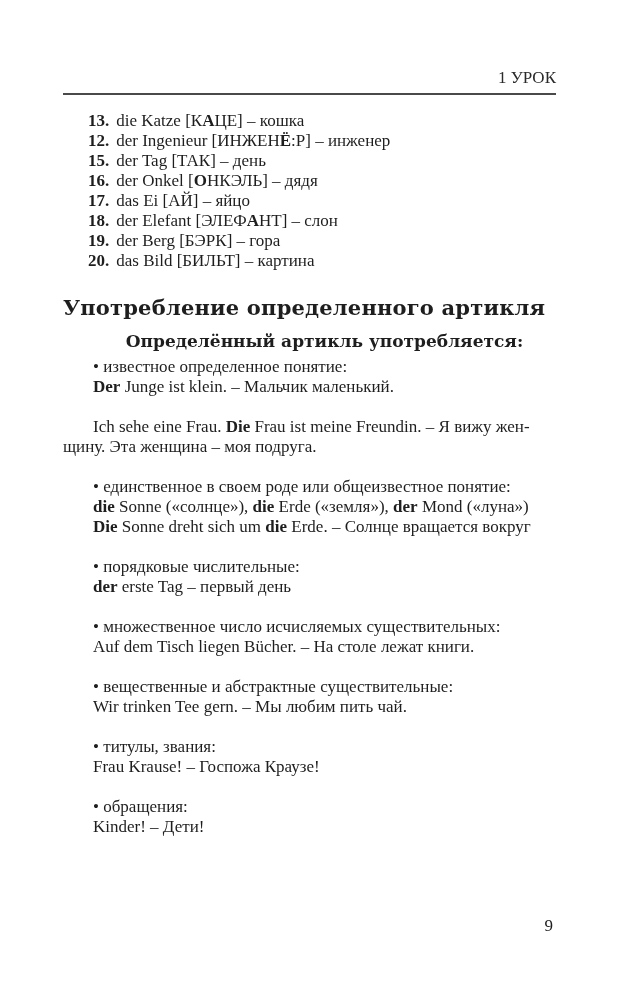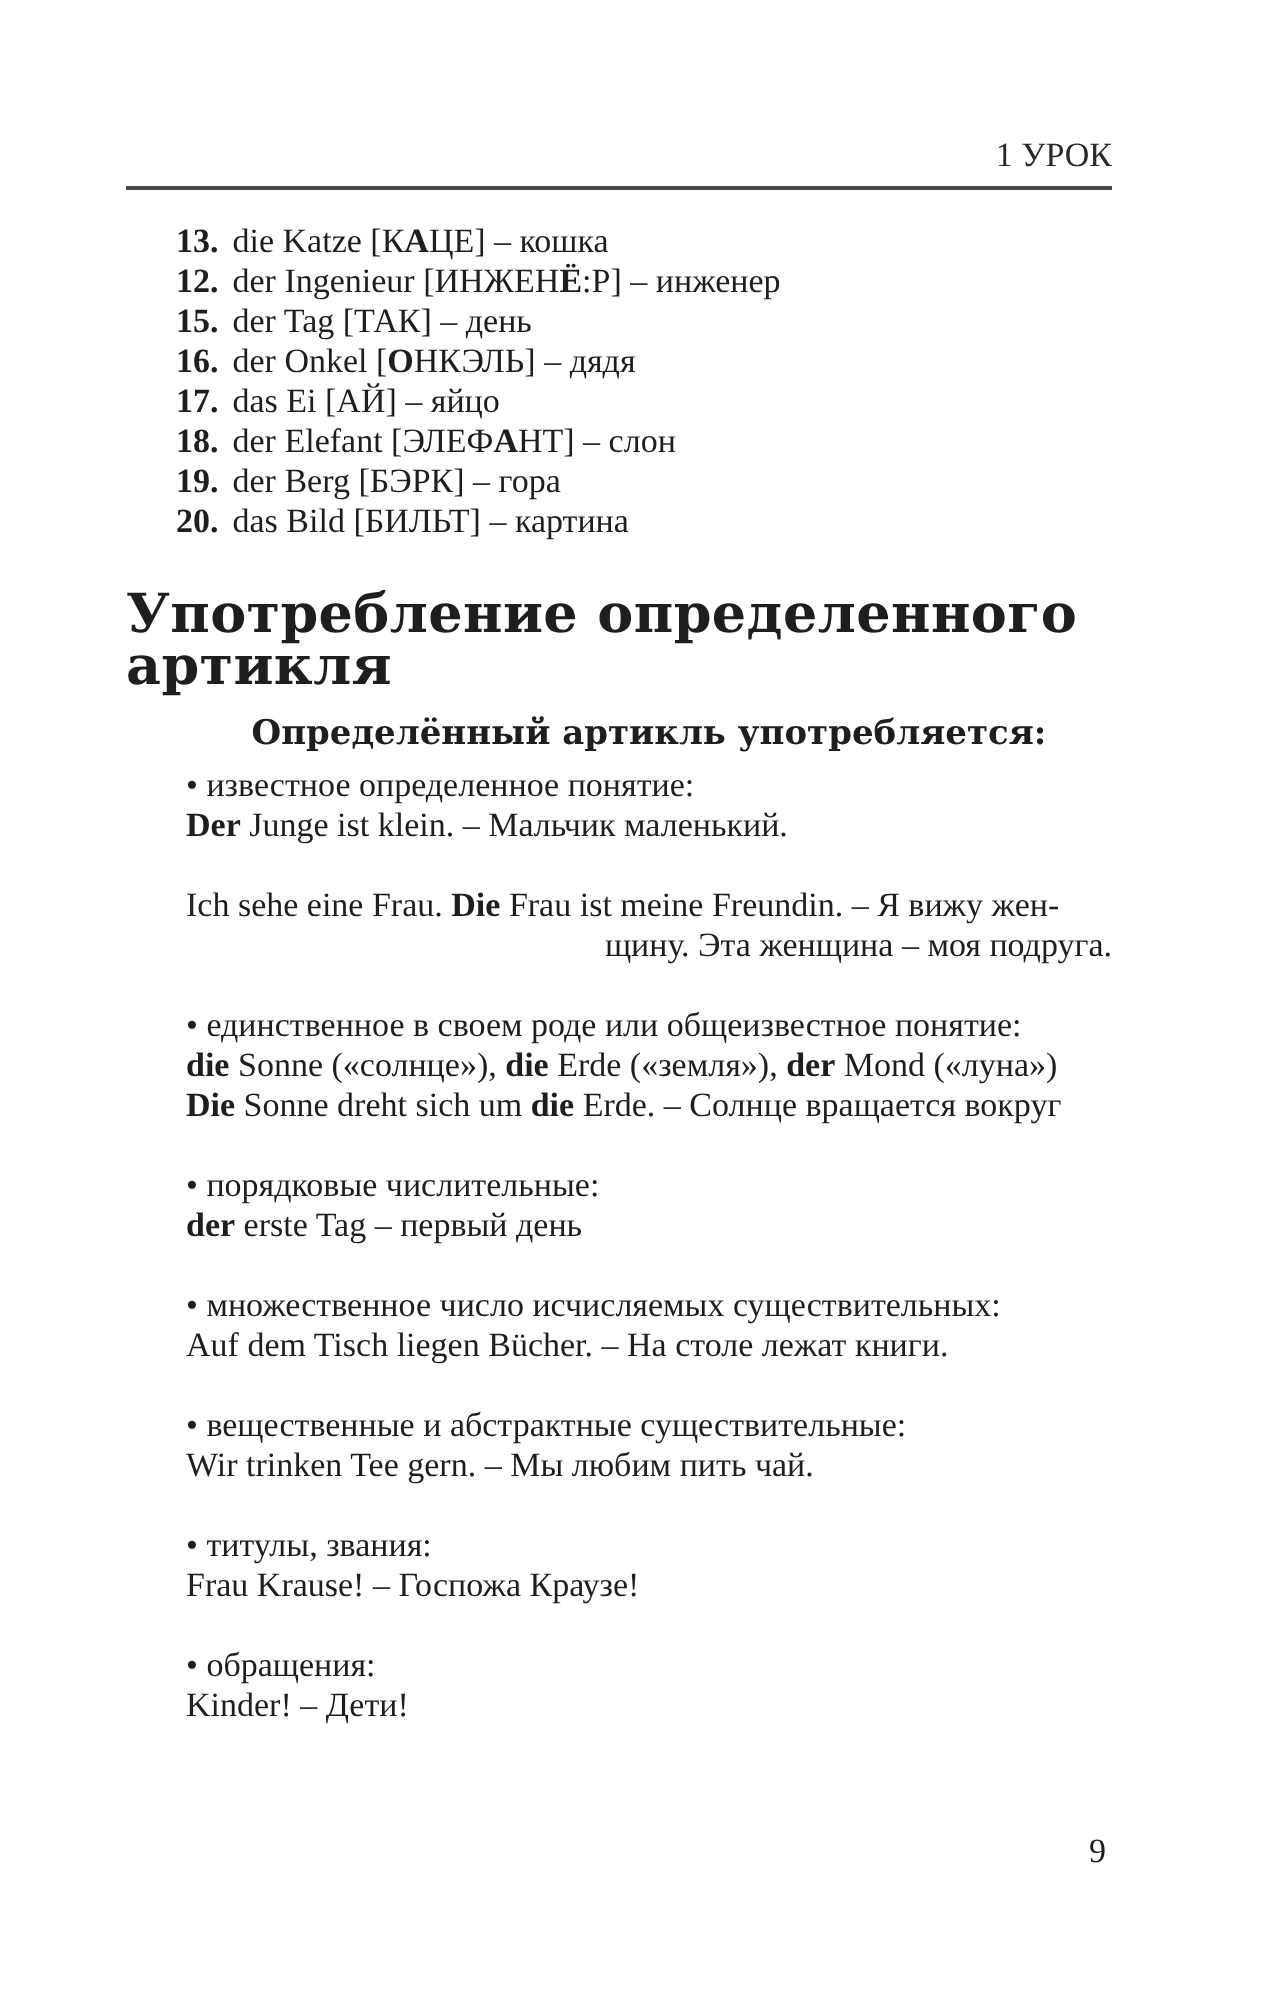--- a/index.html
+++ b/index.html
@@ -16,32 +16,32 @@
   .content{position:absolute;left:63px;top:0;width:493px;}
   .lesson{margin-top:68px;text-align:right;font-size:17px;color:#2a2a2a;}
   .rule{border-top:2px solid #4a4a4a;margin-top:5px;height:0;}
   .vocab{margin-top:16px;padding-left:25px;}
   .line{height:20px;white-space:nowrap;}
   .vocab .line > b{margin-right:7px;}
   b{font-weight:bold;}
   .title{
     margin-top:24px;
     font-family:"DejaVu Serif",serif;font-weight:bold;
-    font-size:27px;line-height:26px;letter-spacing:.2px;
+    font-size:21px;line-height:26px;letter-spacing:.2px;
   }
   .subheading{
     margin-top:10px;margin-bottom:6px;
     padding-left:30px;
     font-family:"DejaVu Serif",serif;font-weight:bold;
     font-size:17px;line-height:20px;text-align:center;
   }
   .subheading.second{margin-top:22px;}
   .group{margin-bottom:20px;}
   .group .line{padding-left:30px;}
-  .group .line.flush{padding-left:0;text-align:right;}
+  .group .line.flush{padding-left:0;}
   .page-num{position:absolute;top:916px;right:91px;font-size:17px;}
 </style>
 </head>
 <body>
 
 <div class="page">
   <div class="content">
 
     <div class="lesson">1 УРОК</div>
     <div class="rule"></div>

